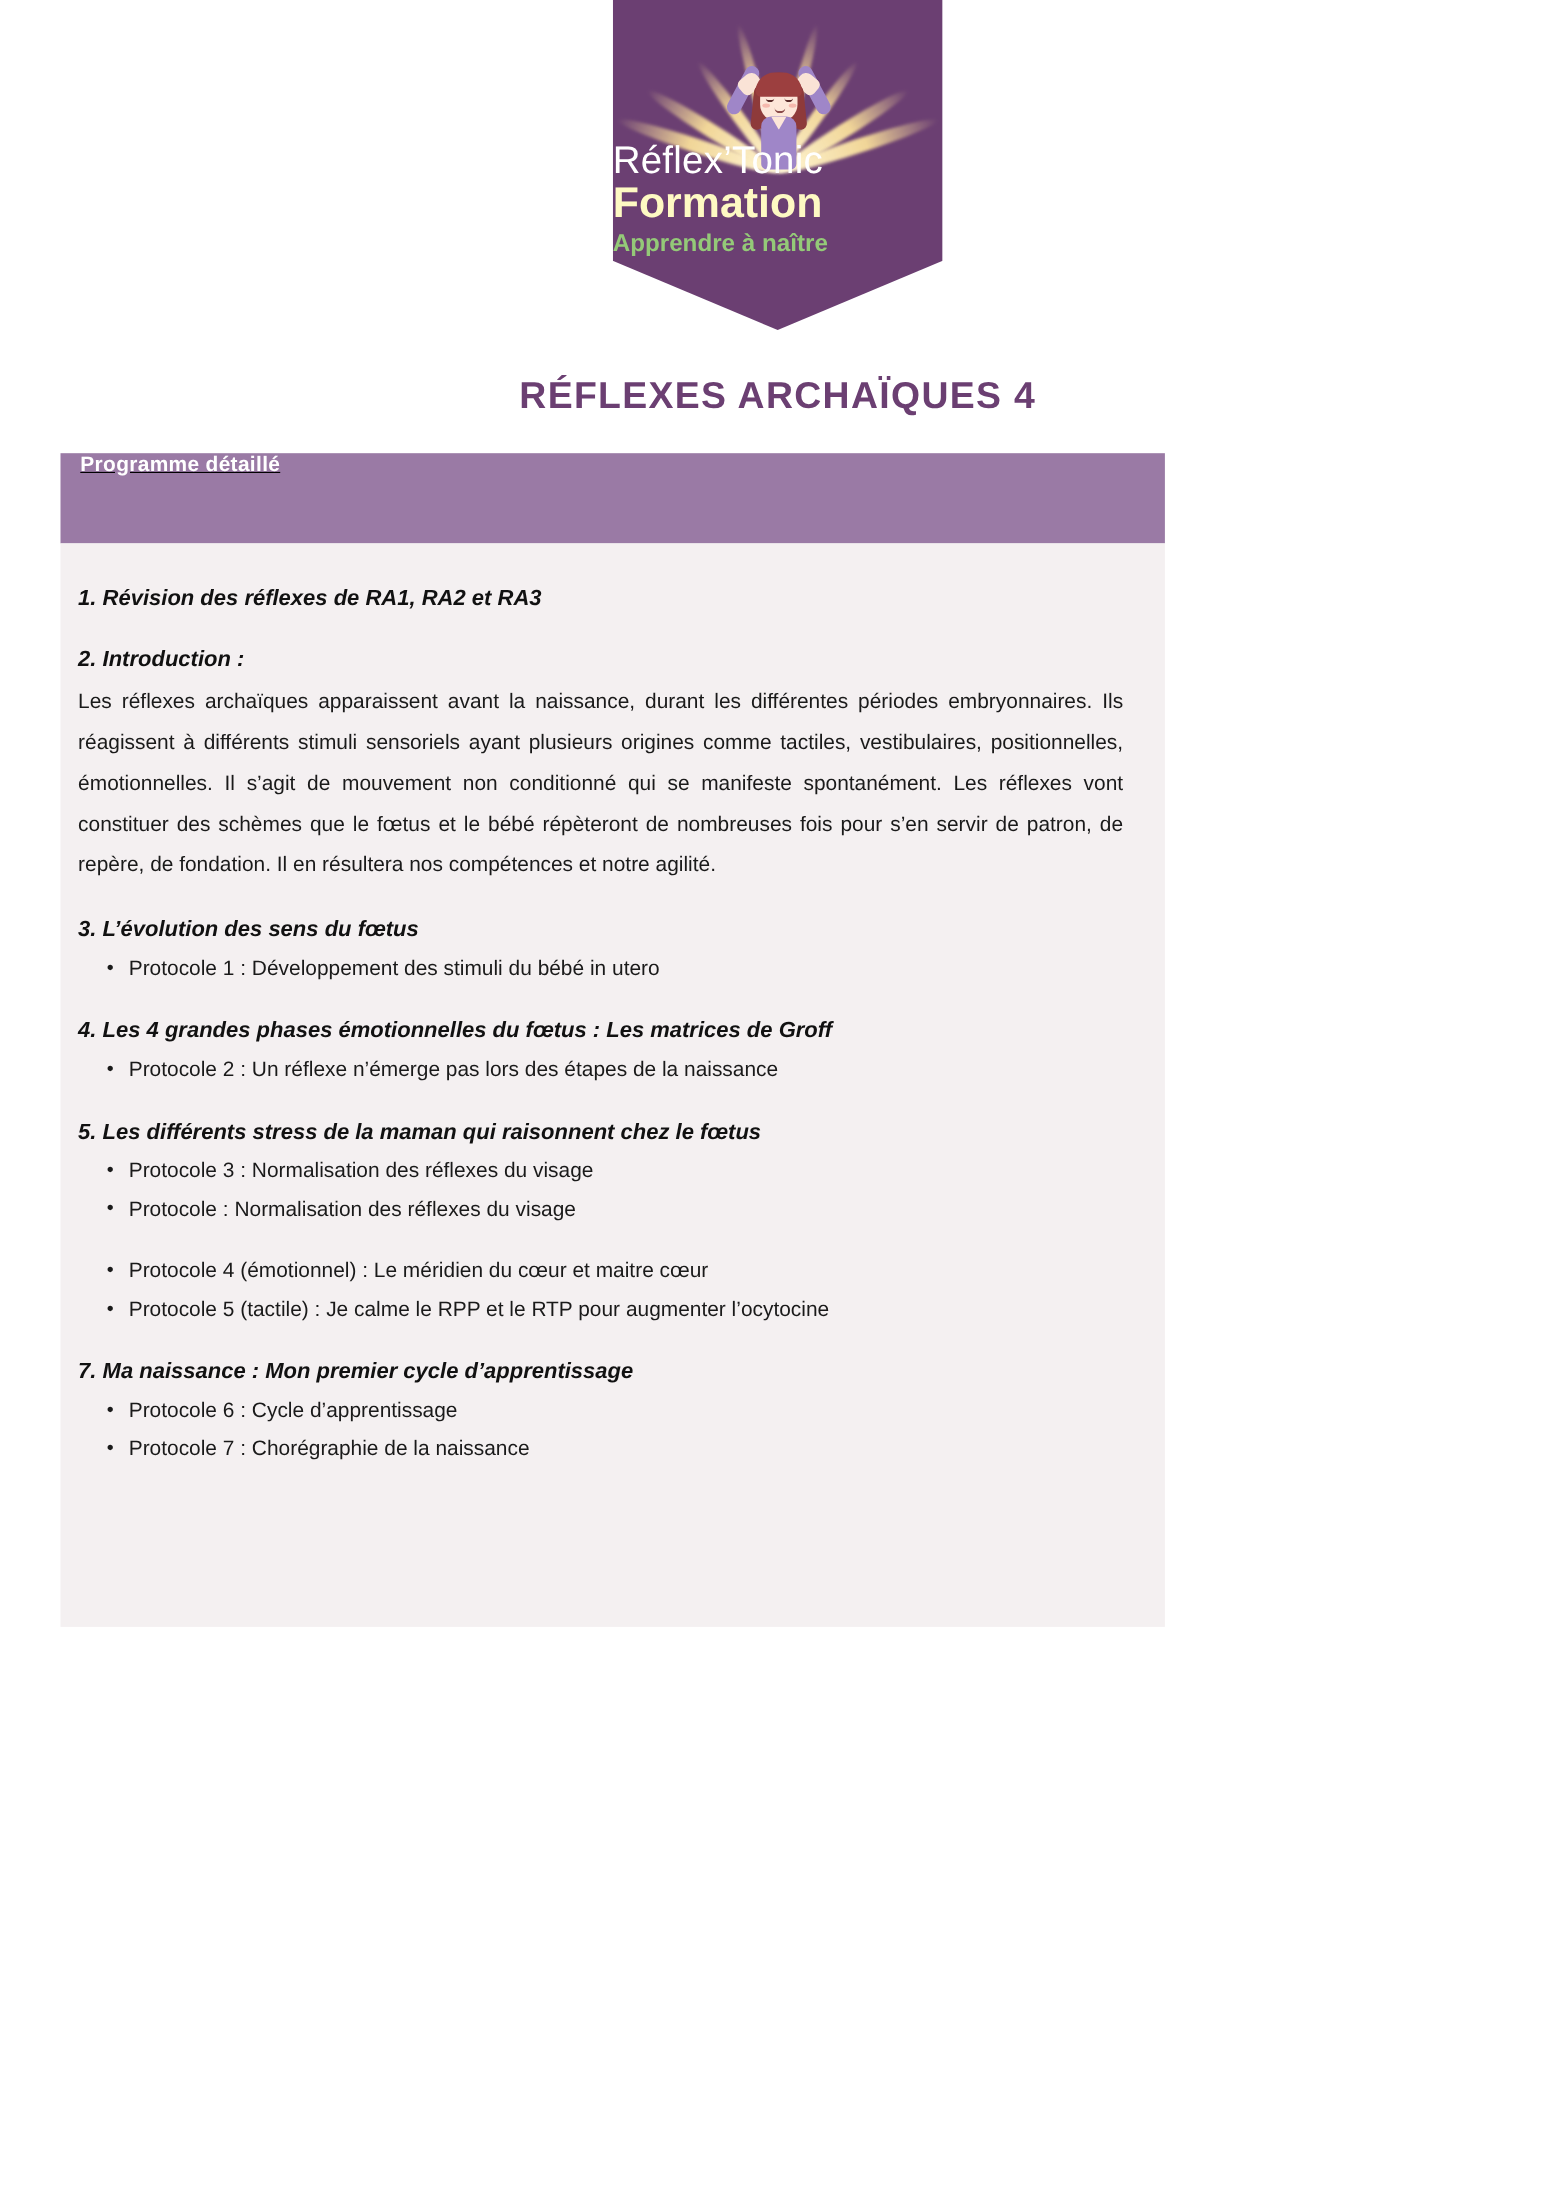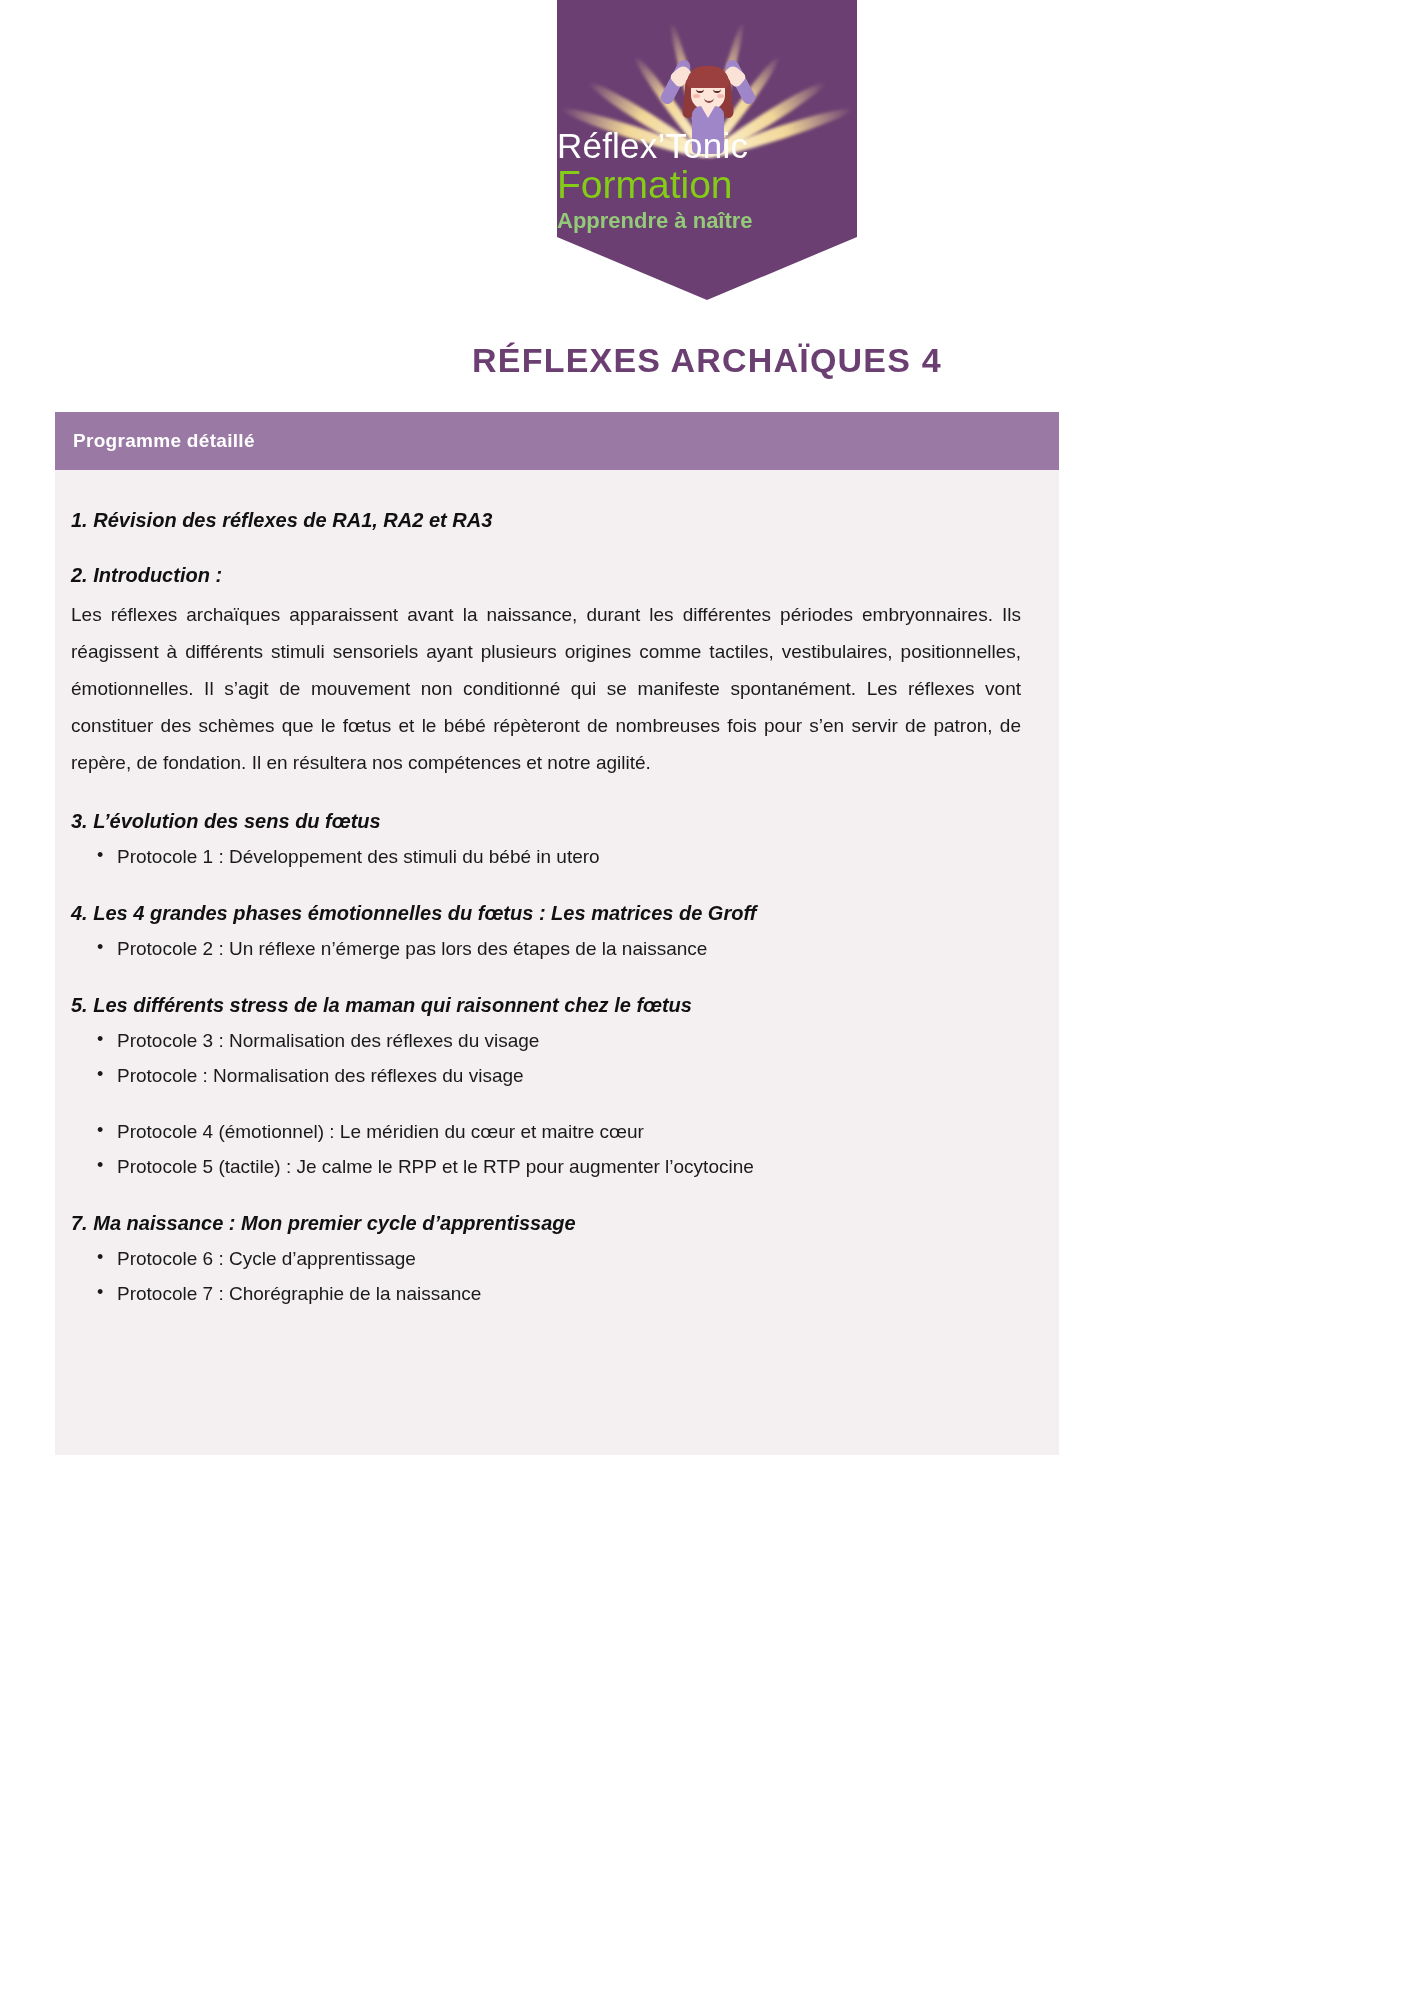--- a/index.html
+++ b/index.html
@@ -154,22 +154,22 @@
   .logo-line1 {
     font-size: 35px;
     color: #ffffff;
     letter-spacing: 0.2px;
     line-height: 1;
     font-weight: 400;
     white-space: nowrap;
   }
   .logo-line2 {
     font-size: 39px;
-    color: #84cc16;
-    font-weight: normal;
+    color: #fef9c3;
+    font-weight: bold;
     line-height: 1.12;
     white-space: nowrap;
   }
   .logo-line3 {
     font-size: 22px;
     color: #94c978;
     font-weight: bold;
     line-height: 1.3;
     white-space: nowrap;
   }
@@ -188,25 +188,25 @@
 
   
   .card {
     position: absolute;
     left: 55px;
     top: 412px;
     width: 1004px;
   }
   .card-header {
     background: #9a7aa5;
-    height: 58px;
+    height: 82px;
     display: flex;
-    align-items: center;
     padding-left: 18px;
     box-sizing: border-box;
+    text-decoration: underline;
   }
   .card-header-title {
     color: #ffffff;
     font-size: 19px;
     font-weight: bold;
     letter-spacing: 0.3px;
   }
   .card-body {
     background: #f4f0f1;
     padding: 36px 16px 120px 16px;

